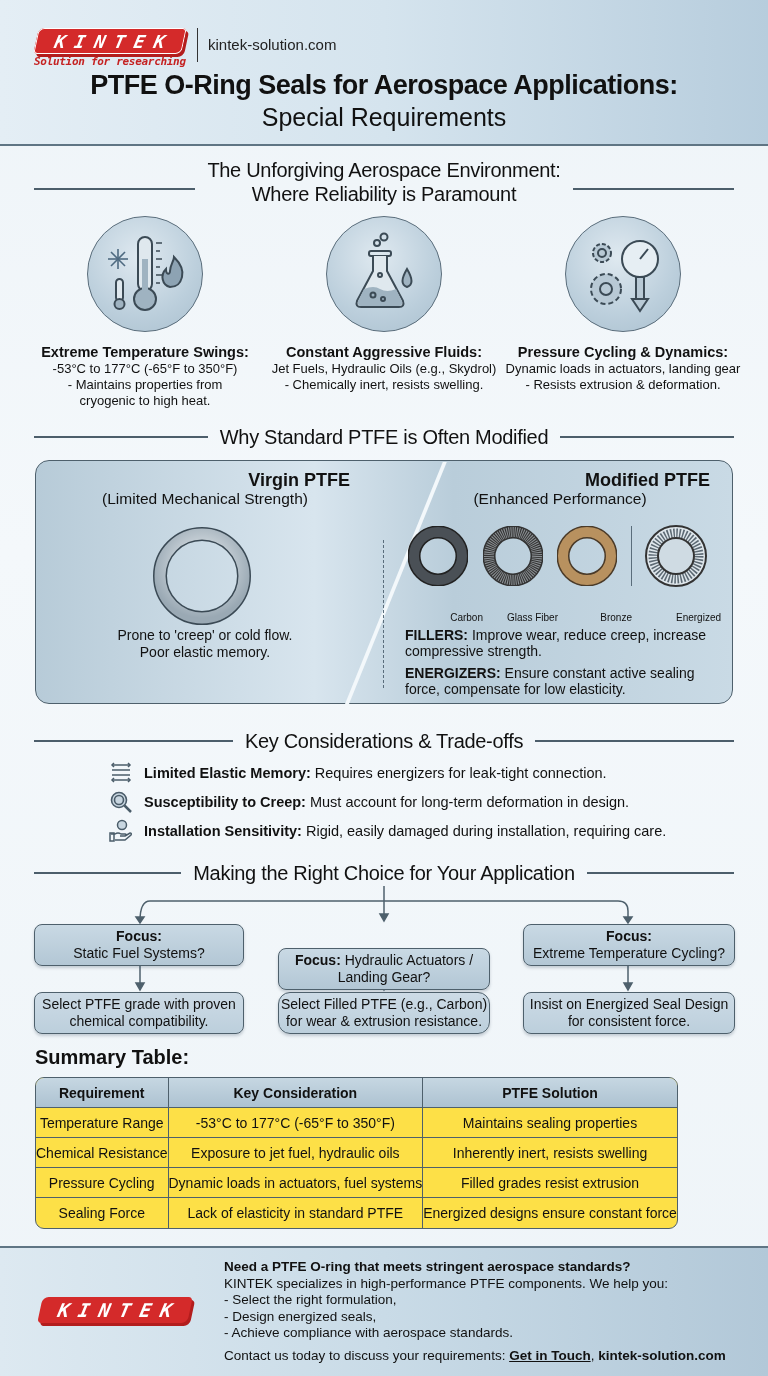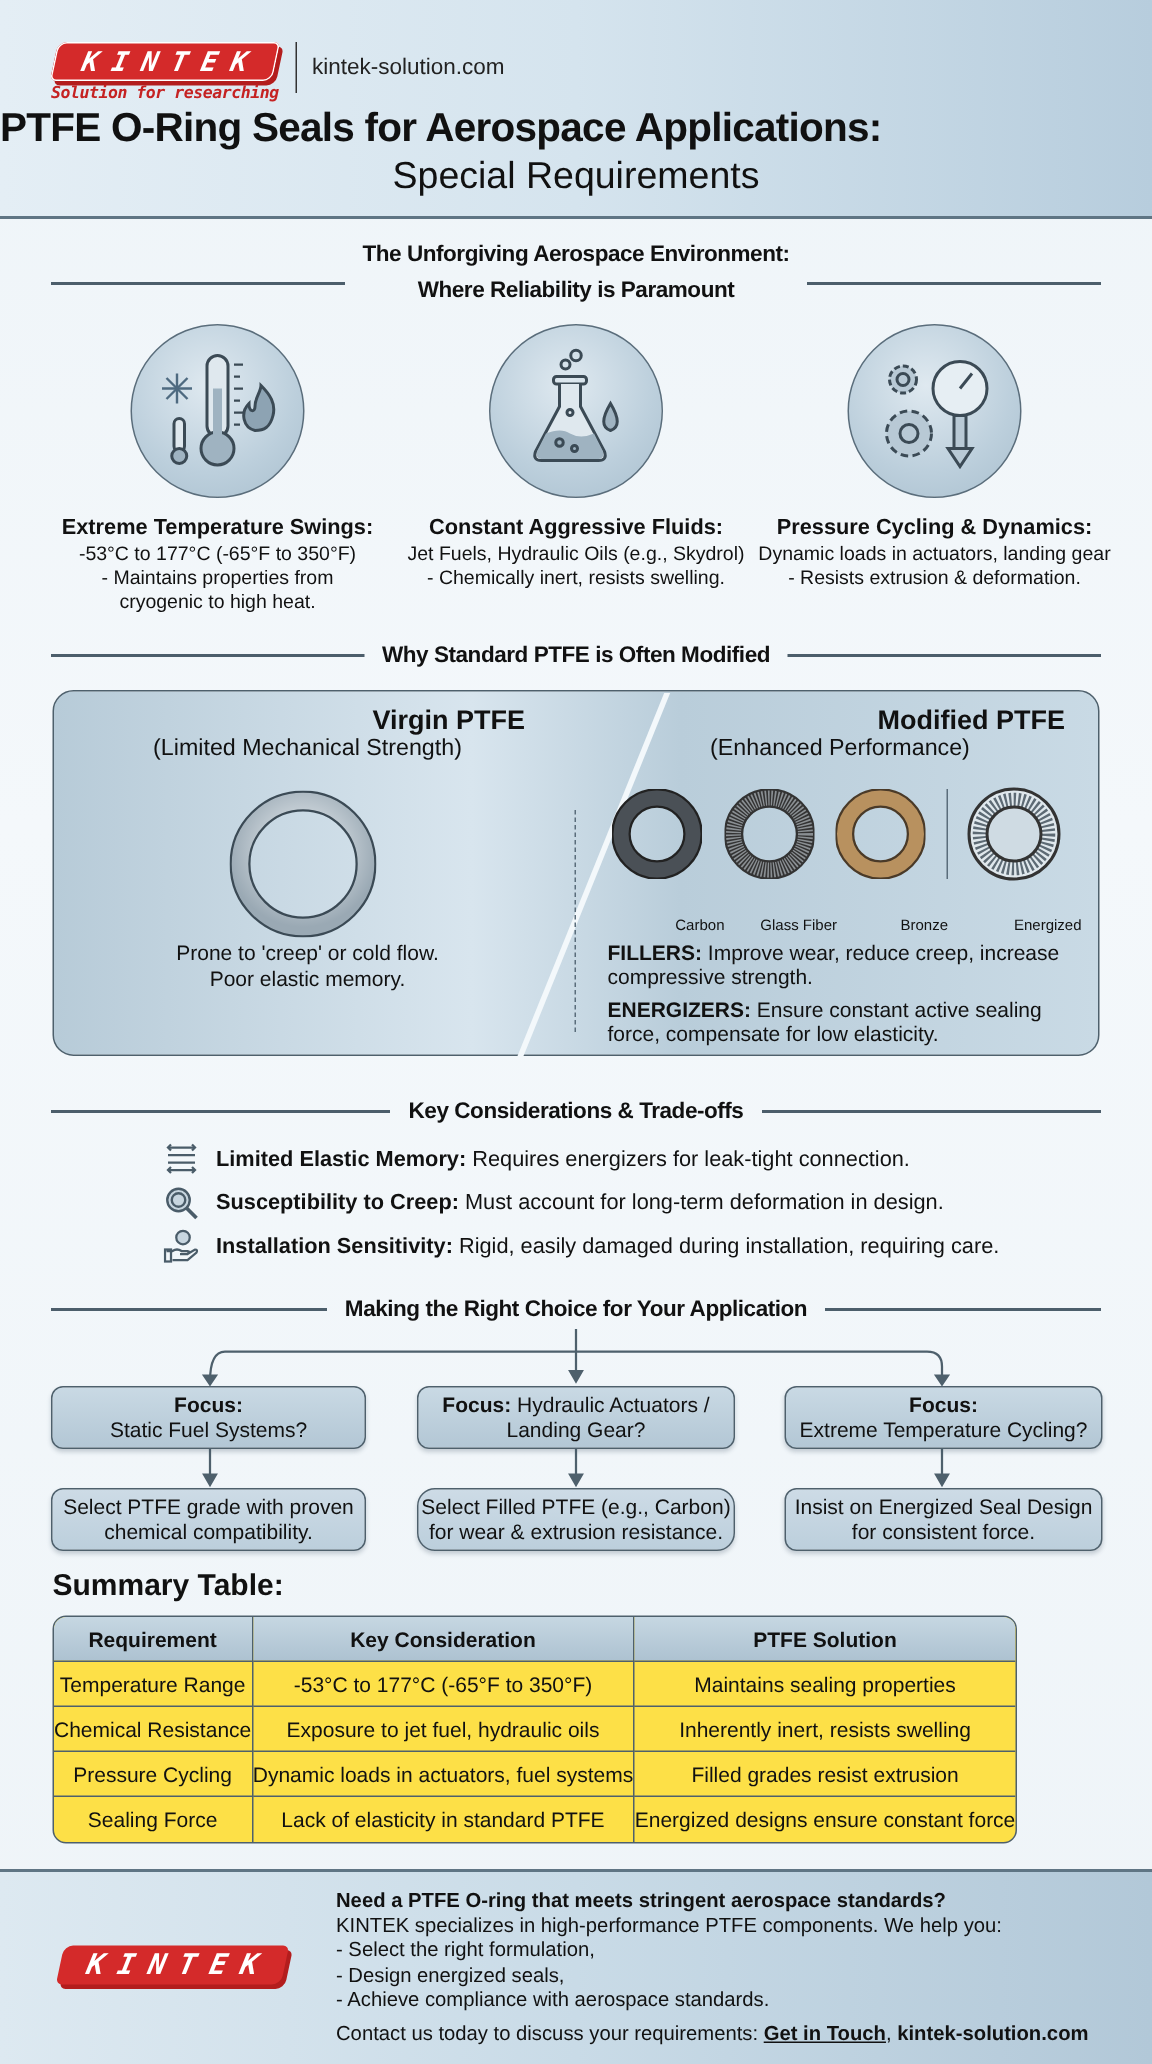--- a/index.html
+++ b/index.html
@@ -28,33 +28,33 @@
     font-family: "DejaVu Sans Mono", monospace;
   }
   .tagline {
     position: absolute; left: 34px; top: 55px; font-size: 11px;
     color: #c52222; font-weight: bold; font-style: italic;
     font-family: "DejaVu Sans Mono", monospace; letter-spacing: -0.3px;
   }
   .divider-v { position: absolute; left: 197px; top: 28px; width: 1px; height: 34px; background: #333; }
   .site { position: absolute; left: 208px; top: 36px; font-size: 15px; color: #222; }
   .title1 {
-    position: absolute; left: 0; width: 768px; top: 70px; 
+    position: absolute; left: 0; width: 768px; top: 70px; text-align: center;
     font-size: 27px; font-weight: bold; letter-spacing: -0.5px; color: #111;
   }
   .title2 {
     position: absolute; left: 0; width: 768px; top: 103px; text-align: center;
     font-size: 25px; color: #111;
   }
   .sec-head {
     position: absolute; left: 34px; width: 700px; display: flex; align-items: center;
   }
   .sec-head .line { flex: 1; height: 1.5px; background: #4c5e6b; }
   .sec-head .txt {
-    padding: 0 12px; font-weight: bold; font-size: 15px; text-align: center; line-height: 24px;
+    padding: 0 12px; font-weight: normal; font-size: 20px; text-align: center; line-height: 24px;
     letter-spacing: -0.3px;
   }
   .env-icon {
     position: absolute; width: 116px; height: 116px; border-radius: 50%;
     background: radial-gradient(circle at 45% 35%, #dfe9f0 0%, #bccfdc 60%, #a9bfce 100%);
     border: 1.5px solid #5a6d7b;
     display: flex; align-items: center; justify-content: center;
   }
   .env-text {
     position: absolute; width: 250px; text-align: center; font-size: 13px; line-height: 16px; color: #111;
@@ -339,21 +339,21 @@
       <polygon points="380,983 388,983 384,990"></polygon>
     <line x1="628" y1="966" x2="628" y2="985"></line>
       <polygon points="624,983 632,983 628,990"></polygon>
   </g>
 </svg>
 
 <div class="box" style="left:34px; top:924px; width:210px; height:42px;">
   <b>Focus:</b>
   <div>Static Fuel Systems?</div>
 </div>
-<div class="box" style="left:278px; top:924px; width:212px; height:42px;">
+<div class="box" style="left:278px; top:948px; width:212px; height:42px;">
   <div><b>Focus:</b> <span>Hydraulic Actuators /</span></div>
   <div>Landing Gear?</div>
 </div>
 <div class="box" style="left:523px; top:924px; width:212px; height:42px;">
   <b>Focus:</b>
   <div>Extreme Temperature Cycling?</div>
 </div>
 
 <div class="box res" style="left:34px; top:992px; width:210px; height:42px;">
   <div>Select PTFE grade with proven</div>

